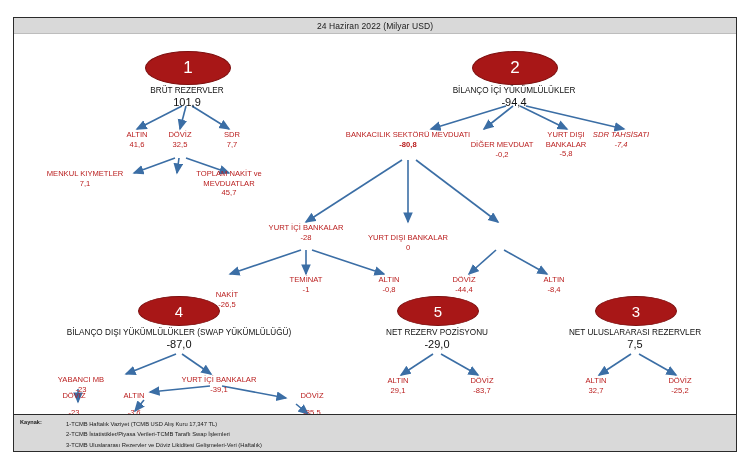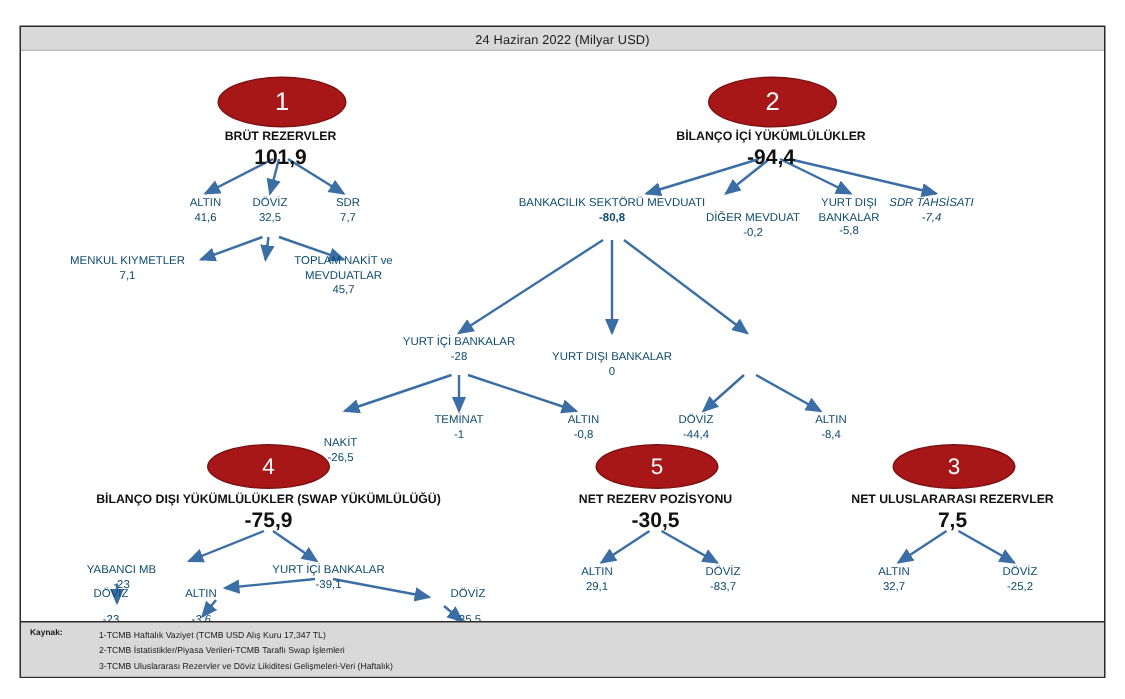--- a/index.html
+++ b/index.html
@@ -22,37 +22,37 @@
   #footer-band{
     position:absolute;left:0;bottom:0;width:100%;height:37px;
     background:#d9d9d9;border-top:1.5px solid #2b2b2b;box-sizing:border-box;
   }
   #footer-band .klabel{position:absolute;left:6px;top:4px;font-size:5.6px;font-weight:bold;color:#1a1a1a;}
   #footer-band .flines{position:absolute;left:52px;top:3.5px;}
   #footer-band .fl{font-size:5.8px;color:#1a1a1a;line-height:10.6px;white-space:nowrap;}
 
   svg#wires{position:absolute;left:0;top:0;width:724px;height:382px;pointer-events:none;}
 
-  .node{position:absolute;text-align:center;line-height:9.6px;color:#0c4a6e;}
+  .node{position:absolute;text-align:center;line-height:9.6px;color:#b91c1c;}
   .node .lbl{font-size:7.6px;white-space:nowrap;}
   .node .lbl.wrap{white-space:normal;}
   .node .val{font-size:7.6px;}
   .node.bold .lbl,.node.bold .val{font-weight:bold;}
 
   .badge{
     position:absolute;width:84px;height:32px;border-radius:50%;
     background:#a81717;border:1.5px solid #7d1010;
     display:flex;align-items:center;justify-content:center;
     color:#ffffff;font-size:17px;font-weight:normal;
   }
   .badge.small{width:80px;height:28px;font-size:15px;}
 
   .ttl{position:absolute;text-align:center;color:#111;}
-  .ttl .t{font-size:8.2px;font-weight:bold;white-space:nowrap;text-align:center;}
-  .ttl .v{font-size:14px;font-weight:bold;margin-top:1px;}
+  .ttl .t{font-size:8.2px;font-weight:normal;white-space:nowrap;text-align:center;}
+  .ttl .v{font-size:11px;font-weight:normal;margin-top:1px;}
 </style>
 </head>
 <body>
 
 <div id="frame">
 
   <div id="header-band">
     <span class="htxt">24 Haziran 2022 (Milyar USD)</span>
   </div>
 
@@ -183,21 +183,21 @@
       <div class="val">-44,4</div>
     </div>
     <div class="node" style="left:505px;top:241px;width:70px;">
       <div class="lbl">ALTIN</div>
       <div class="val">-8,4</div>
     </div>
 
     <div class="badge small" style="left:124px;top:262px;">4</div>
     <div class="ttl" style="left:10px;top:294px;width:310px;">
       <div class="t">BİLANÇO DIŞI  YÜKÜMLÜLÜKLER (SWAP YÜKÜMLÜLÜĞÜ)</div>
-      <div class="v">-75,9</div>
+      <div class="v">-87,0</div>
     </div>
 
     <div class="node" style="left:25px;top:341px;width:84px;">
       <div class="lbl">YABANCI MB</div>
       <div class="val">-23</div>
     </div>
     <div class="node" style="left:150px;top:341px;width:110px;">
       <div class="lbl">YURT İÇİ BANKALAR</div>
       <div class="val">-39,1</div>
     </div>
@@ -216,21 +216,21 @@
     <div class="node" style="left:268px;top:357px;width:60px;">
       <div class="lbl">DÖVİZ</div>
     </div>
     <div class="node" style="left:268px;top:374px;width:60px;">
       <div class="val">-35,5</div>
     </div>
 
     <div class="badge small" style="left:383px;top:262px;">5</div>
     <div class="ttl" style="left:343px;top:294px;width:160px;">
       <div class="t">NET REZERV POZİSYONU</div>
-      <div class="v">-30,5</div>
+      <div class="v">-29,0</div>
     </div>
     <div class="node" style="left:349px;top:342px;width:70px;">
       <div class="lbl">ALTIN</div>
       <div class="val">29,1</div>
     </div>
     <div class="node" style="left:433px;top:342px;width:70px;">
       <div class="lbl">DÖVİZ</div>
       <div class="val">-83,7</div>
     </div>
 

